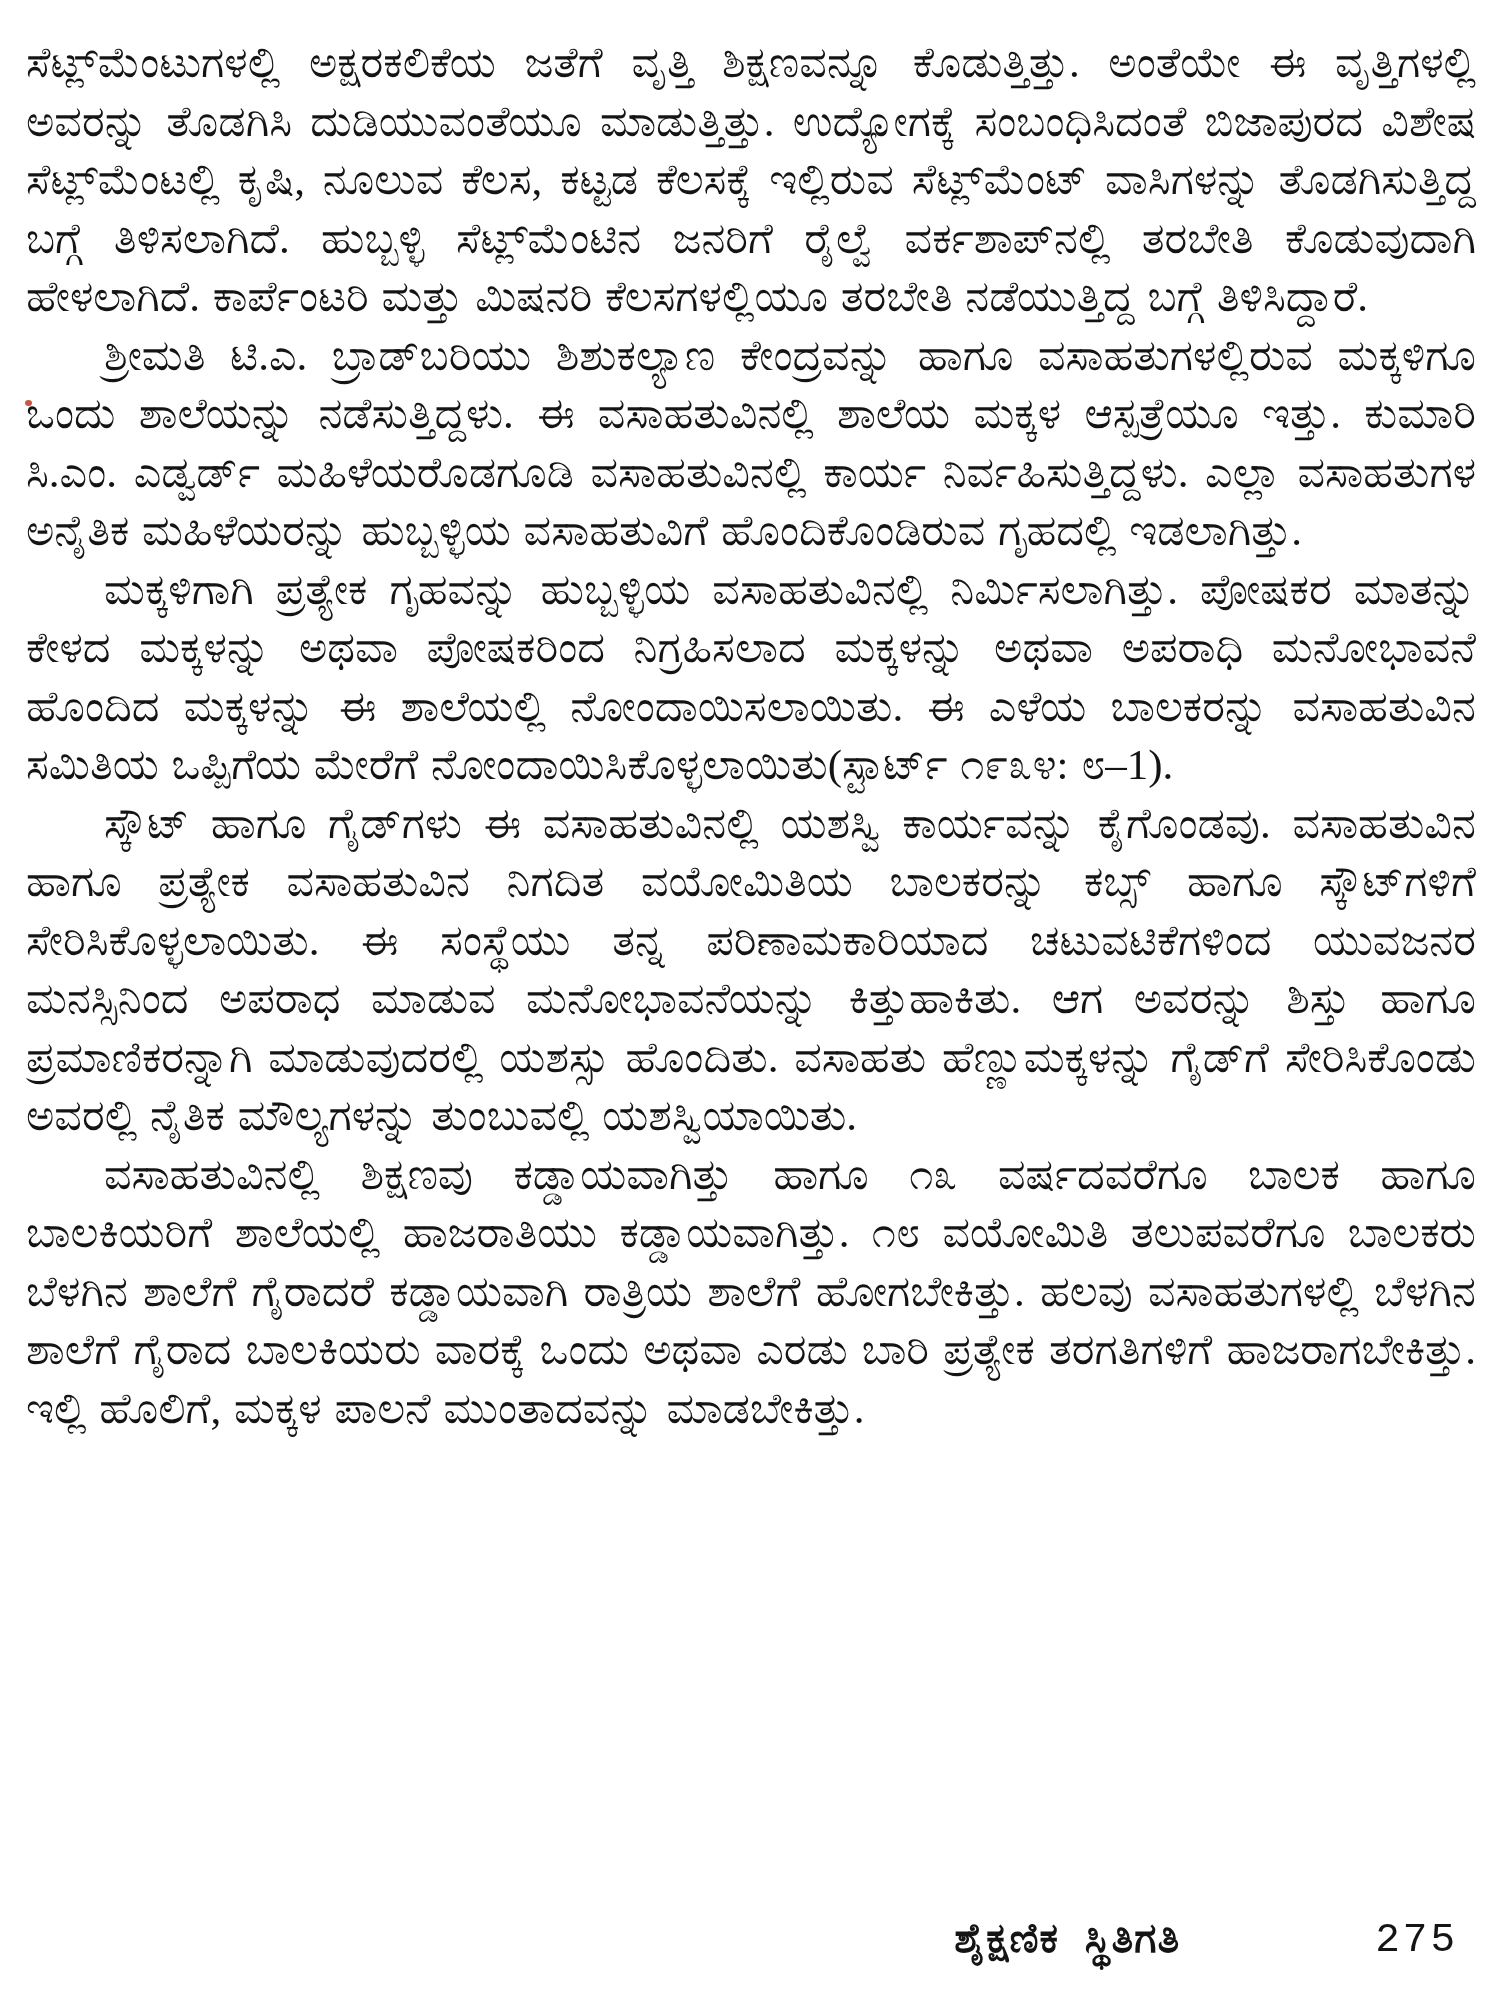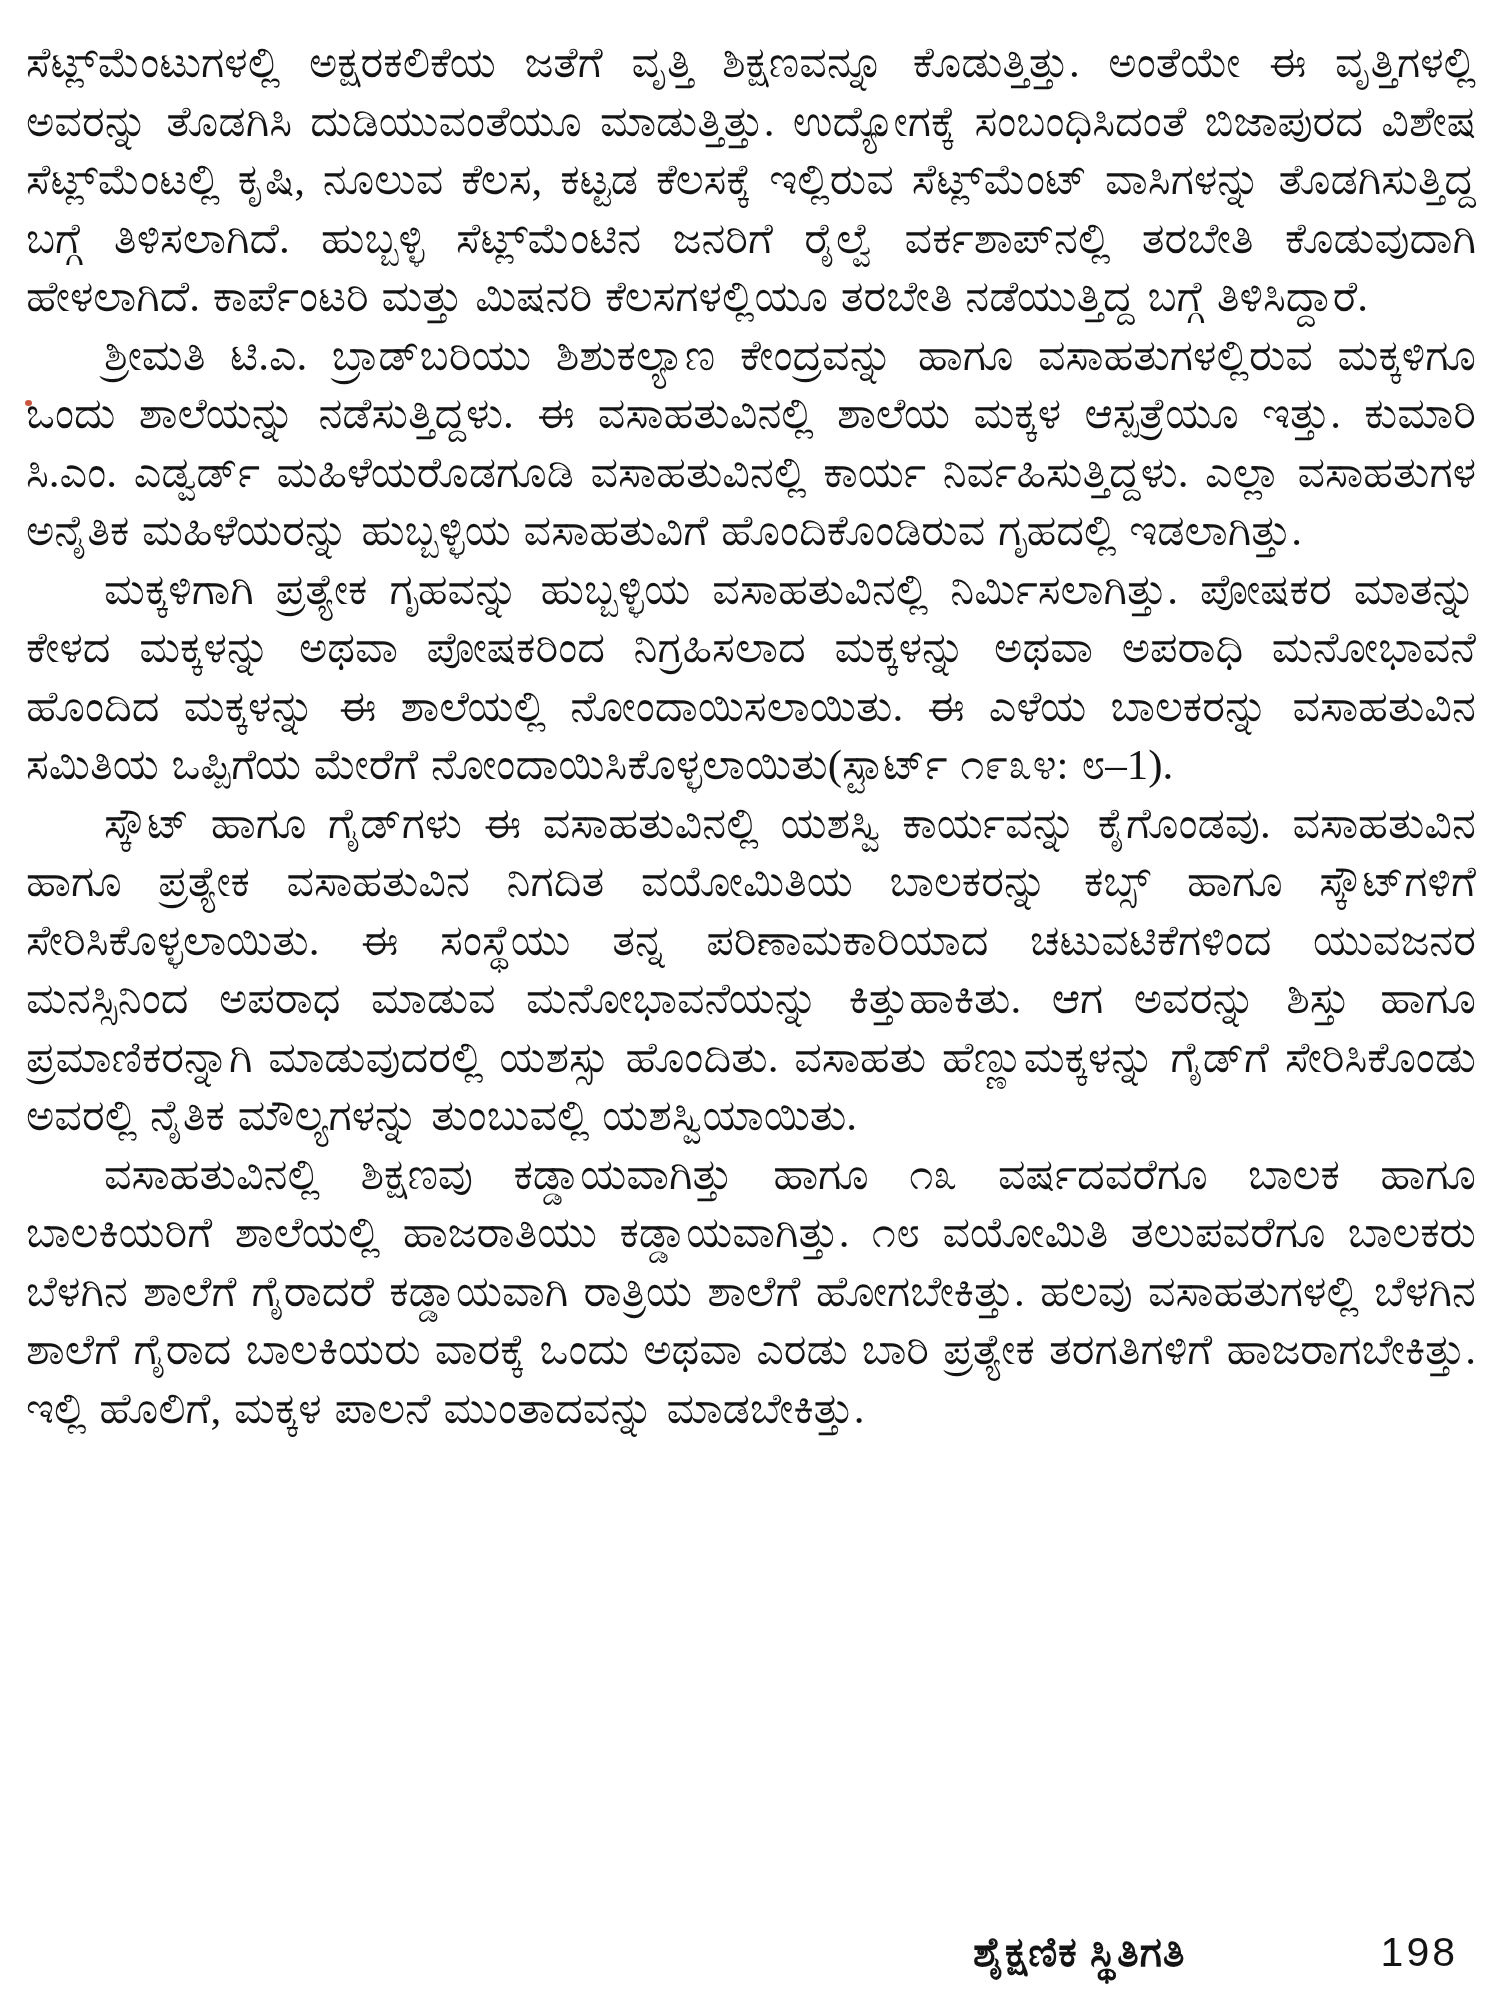--- a/index.html
+++ b/index.html
@@ -31,25 +31,25 @@
     margin: 0;
     text-indent: 78px;
     -webkit-font-smoothing: antialiased;
   }
   .para.no-indent {
     text-indent: 0;
   }
   .footer {
     position: absolute;
     right: 42px;
-    bottom: 24px;
+    bottom: 36px;
     display: flex;
     align-items: flex-start;
     gap: 195px;
-    font-family: Liberation Sans, sans-serif;
+    font-family: Liberation Mono, monospace;
     font-size: 41px;
     color: #141414;
     white-space: nowrap;
   }
   .footer .footer-title {
     font-weight: 700;
     letter-spacing: 1px;
   }
   .footer .page-num {
     font-weight: 400;
@@ -74,14 +74,14 @@
   <p class="para">ಶ್ರೀಮತಿ ಟಿ.ಎ. ಬ್ರಾಡ್‌ಬರಿಯು ಶಿಶುಕಲ್ಯಾಣ ಕೇಂದ್ರವನ್ನು ಹಾಗೂ ವಸಾಹತುಗಳಲ್ಲಿರುವ ಮಕ್ಕಳಿಗೂ ಒಂದು ಶಾಲೆಯನ್ನು ನಡೆಸುತ್ತಿದ್ದಳು. ಈ ವಸಾಹತುವಿನಲ್ಲಿ ಶಾಲೆಯ ಮಕ್ಕಳ ಆಸ್ಪತ್ರೆಯೂ ಇತ್ತು. ಕುಮಾರಿ ಸಿ.ಎಂ. ಎಡ್ವರ್ಡ್ ಮಹಿಳೆಯರೊಡಗೂಡಿ ವಸಾಹತುವಿನಲ್ಲಿ ಕಾರ್ಯ ನಿರ್ವಹಿಸುತ್ತಿದ್ದಳು. ಎಲ್ಲಾ ವಸಾಹತುಗಳ ಅನೈತಿಕ ಮಹಿಳೆಯರನ್ನು ಹುಬ್ಬಳ್ಳಿಯ ವಸಾಹತುವಿಗೆ ಹೊಂದಿಕೊಂಡಿರುವ ಗೃಹದಲ್ಲಿ ಇಡಲಾಗಿತ್ತು.</p>
   <p class="para">ಮಕ್ಕಳಿಗಾಗಿ ಪ್ರತ್ಯೇಕ ಗೃಹವನ್ನು ಹುಬ್ಬಳ್ಳಿಯ ವಸಾಹತುವಿನಲ್ಲಿ ನಿರ್ಮಿಸಲಾಗಿತ್ತು. ಪೋಷಕರ ಮಾತನ್ನು ಕೇಳದ ಮಕ್ಕಳನ್ನು ಅಥವಾ ಪೋಷಕರಿಂದ ನಿಗ್ರಹಿಸಲಾದ ಮಕ್ಕಳನ್ನು ಅಥವಾ ಅಪರಾಧಿ ಮನೋಭಾವನೆ ಹೊಂದಿದ ಮಕ್ಕಳನ್ನು ಈ ಶಾಲೆಯಲ್ಲಿ ನೋಂದಾಯಿಸಲಾಯಿತು. ಈ ಎಳೆಯ ಬಾಲಕರನ್ನು ವಸಾಹತುವಿನ ಸಮಿತಿಯ ಒಪ್ಪಿಗೆಯ ಮೇರೆಗೆ ನೋಂದಾಯಿಸಿಕೊಳ್ಳಲಾಯಿತು(ಸ್ಟಾರ್ಟ್ ೧೯೩೪: ೮–1).</p>
   <p class="para">ಸ್ಕೌಟ್ ಹಾಗೂ ಗೈಡ್‌ಗಳು ಈ ವಸಾಹತುವಿನಲ್ಲಿ ಯಶಸ್ವಿ ಕಾರ್ಯವನ್ನು ಕೈಗೊಂಡವು. ವಸಾಹತುವಿನ ಹಾಗೂ ಪ್ರತ್ಯೇಕ ವಸಾಹತುವಿನ ನಿಗದಿತ ವಯೋಮಿತಿಯ ಬಾಲಕರನ್ನು ಕಬ್ಸ್ ಹಾಗೂ ಸ್ಕೌಟ್‌ಗಳಿಗೆ ಸೇರಿಸಿಕೊಳ್ಳಲಾಯಿತು. ಈ ಸಂಸ್ಥೆಯು ತನ್ನ ಪರಿಣಾಮಕಾರಿಯಾದ ಚಟುವಟಿಕೆಗಳಿಂದ ಯುವಜನರ ಮನಸ್ಸಿನಿಂದ ಅಪರಾಧ ಮಾಡುವ ಮನೋಭಾವನೆಯನ್ನು ಕಿತ್ತುಹಾಕಿತು. ಆಗ ಅವರನ್ನು ಶಿಸ್ತು ಹಾಗೂ ಪ್ರಮಾಣಿಕರನ್ನಾಗಿ ಮಾಡುವುದರಲ್ಲಿ ಯಶಸ್ಸು ಹೊಂದಿತು. ವಸಾಹತು ಹೆಣ್ಣುಮಕ್ಕಳನ್ನು ಗೈಡ್‌ಗೆ ಸೇರಿಸಿಕೊಂಡು ಅವರಲ್ಲಿ ನೈತಿಕ ಮೌಲ್ಯಗಳನ್ನು ತುಂಬುವಲ್ಲಿ ಯಶಸ್ವಿಯಾಯಿತು.</p>
   <p class="para">ವಸಾಹತುವಿನಲ್ಲಿ ಶಿಕ್ಷಣವು ಕಡ್ಡಾಯವಾಗಿತ್ತು ಹಾಗೂ ೧೩ ವರ್ಷದವರೆಗೂ ಬಾಲಕ ಹಾಗೂ ಬಾಲಕಿಯರಿಗೆ ಶಾಲೆಯಲ್ಲಿ ಹಾಜರಾತಿಯು ಕಡ್ಡಾಯವಾಗಿತ್ತು. ೧೮ ವಯೋಮಿತಿ ತಲುಪವರೆಗೂ ಬಾಲಕರು ಬೆಳಗಿನ ಶಾಲೆಗೆ ಗೈರಾದರೆ ಕಡ್ಡಾಯವಾಗಿ ರಾತ್ರಿಯ ಶಾಲೆಗೆ ಹೋಗಬೇಕಿತ್ತು. ಹಲವು ವಸಾಹತುಗಳಲ್ಲಿ ಬೆಳಗಿನ ಶಾಲೆಗೆ ಗೈರಾದ ಬಾಲಕಿಯರು ವಾರಕ್ಕೆ ಒಂದು ಅಥವಾ ಎರಡು ಬಾರಿ ಪ್ರತ್ಯೇಕ ತರಗತಿಗಳಿಗೆ ಹಾಜರಾಗಬೇಕಿತ್ತು. ಇಲ್ಲಿ ಹೊಲಿಗೆ, ಮಕ್ಕಳ ಪಾಲನೆ ಮುಂತಾದವನ್ನು ಮಾಡಬೇಕಿತ್ತು.</p>
 </div>
 
 <span class="scan-dot"></span>
 
 <div class="footer">
   <span class="footer-title">ಶೈಕ್ಷಣಿಕ ಸ್ಥಿತಿಗತಿ</span>
-  <span class="page-num">198</span>
+  <span class="page-num">275</span>
 </div>
 
 </body></html>

